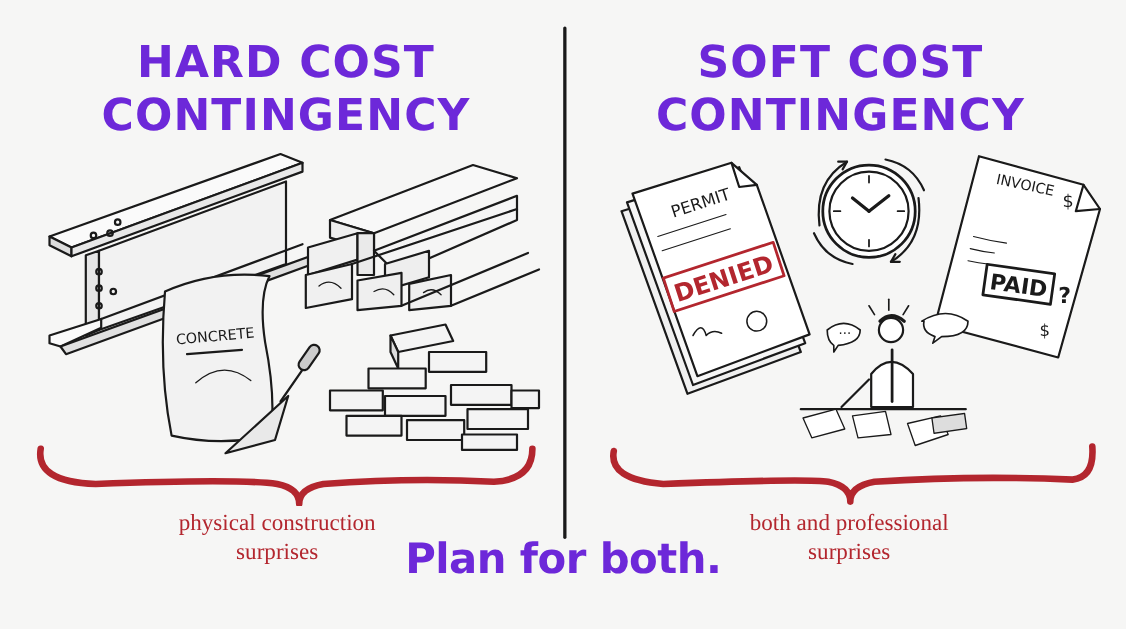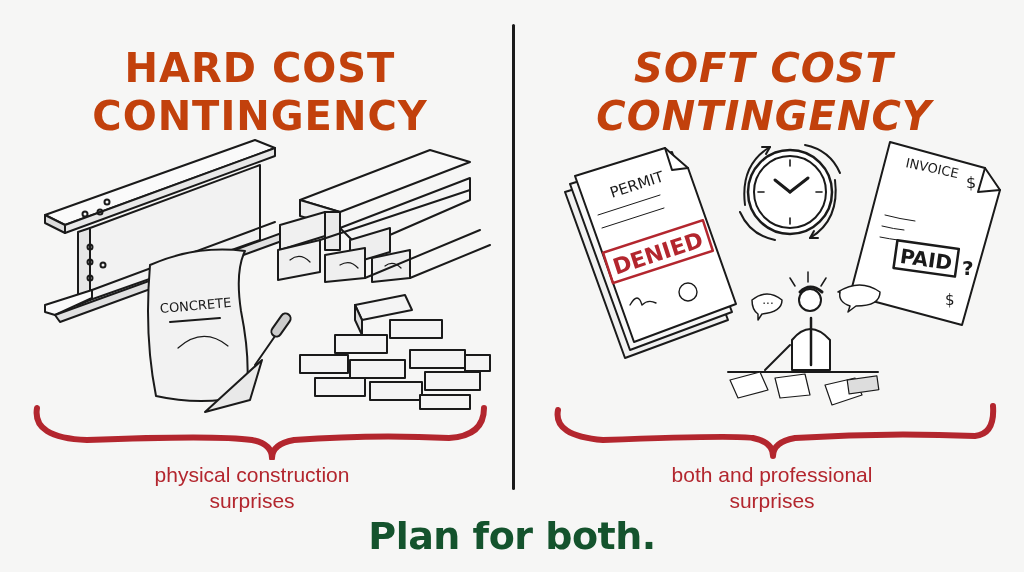--- a/index.html
+++ b/index.html
@@ -5,41 +5,41 @@
     html, body { margin: 0; padding: 0; }
     body {
       width: 1024px; height: 572px; overflow: hidden;
       background: #f6f6f5;
       font-family: "DejaVu Sans", sans-serif;
       position: relative;
       color: #141414;
     }
     .abs { position: absolute; }
     .title {
-      position: absolute; top: 44px; width: 420px;
+      position: absolute; top: 33px; width: 420px;
       text-align: center; font-weight: bold; font-size: 40px;
-      line-height: 48px; letter-spacing: 1px; color: #c2410c;
+      line-height: 48px; letter-spacing: 1px; color: #6d28d9;
       font-family: "DejaVu Sans", sans-serif;
     }
     .title-left { left: 50px; }
-    .title-right { left: 554px; font-style: italic; }
+    .title-right { left: 554px; }
     .divider {
       position: absolute; left: 512px; top: 24px; width: 3px; height: 466px;
       background: #1a1a1a; border-radius: 2px;
     }
     .caption {
       position: absolute; top: 462px; width: 300px; text-align: center;
       color: #b3262e; font-size: 21px; line-height: 26px;
-      font-family: Liberation Sans, sans-serif;
+      font-family: Liberation Serif, serif;
     }
     .caption-left { left: 102px; }
     .caption-right { left: 622px; }
     .tagline {
-      position: absolute; top: 514px; left: 0; width: 1024px; text-align: center;
-      font-size: 38px; font-weight: bold; color: #14532d;
+      position: absolute; top: 486px; left: 0; width: 1024px; text-align: center;
+      font-size: 38px; font-weight: bold; color: #6d28d9;
       font-family: "DejaVu Sans", sans-serif; letter-spacing: -0.5px;
     }
     svg text { font-family: "DejaVu Sans", sans-serif; }
   </style>
 </head>
 <body>
 
 <div class="title title-left">
   <div>HARD COST</div>
   <div>CONTINGENCY</div>

